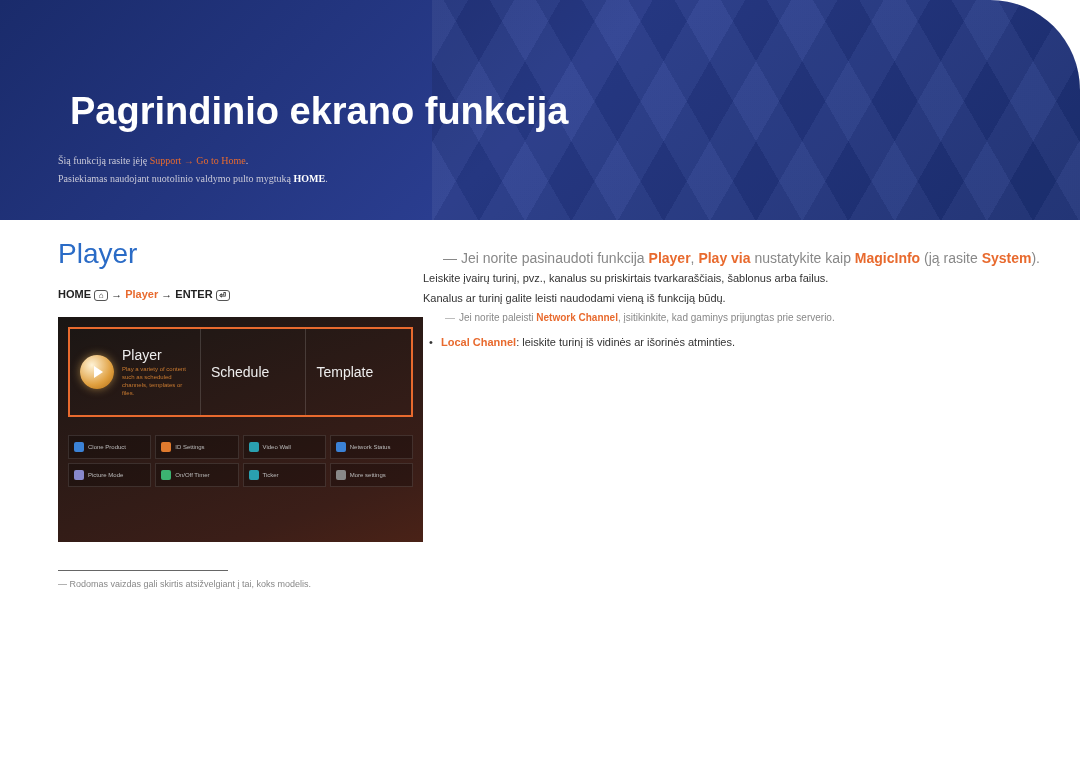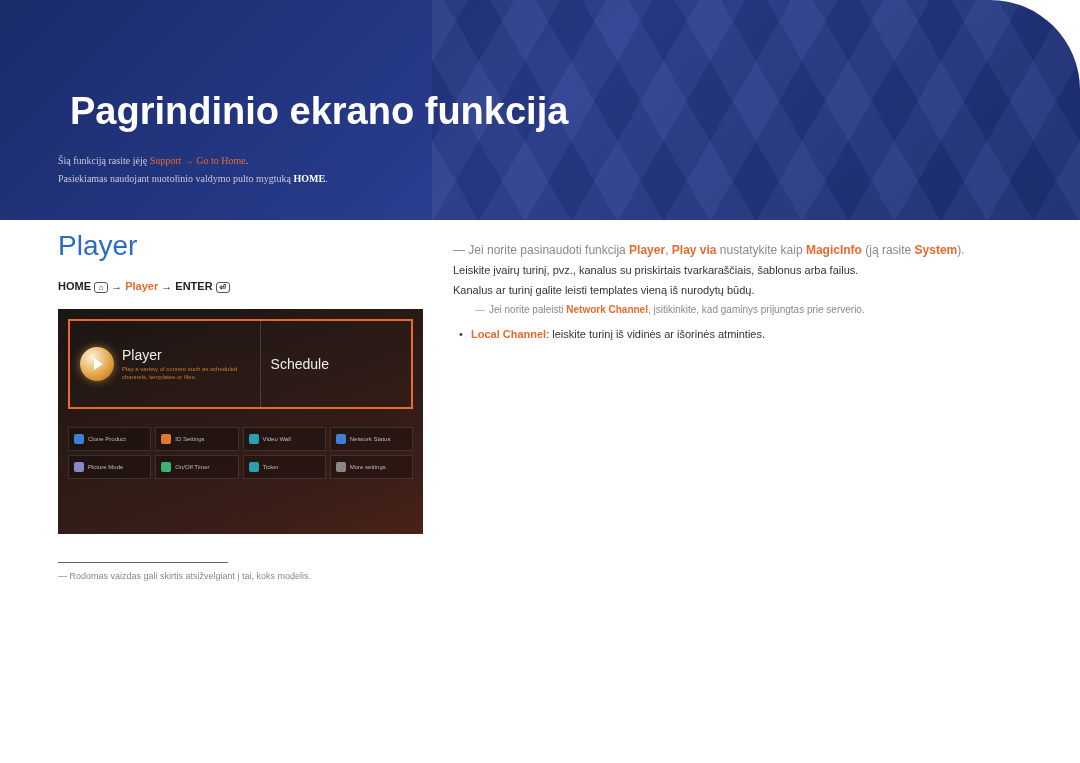--- a/index.html
+++ b/index.html
@@ -45,25 +45,24 @@
     color: #c9c9d8;
     font-size: 10px;
     line-height: 18px;
     font-family: Liberation Serif, serif;
   }
   .intro .hl { color: #e86a2e; }
   .intro .bold { color: #fff; font-weight: bold; }
 
   .content {
     position: absolute;
-    top: 230px;
+    top: 238px;
     left: 58px;
     right: 40px;
     display: flex;
-    gap: 30px;
   }
   .left-col { width: 365px; }
   .right-col { flex: 1; padding-top: 10px; }
 
   .section-title {
     color: #2a6bc6;
     font-size: 28px;
     font-weight: 400;
     margin-bottom: 18px;
   }
@@ -173,21 +172,22 @@
     color: #888;
   }
 
   .right-col p, .right-col li {
     font-size: 11px;
     color: #333;
     line-height: 20px;
   }
   .right-col .note-dash {
     color: #888;
-    font-size: 12px;
+    font-size: 14px;
+    text-align: right;
   }
   .right-col .hl { color: #e86a2e; font-weight: bold; }
   .right-col ul { list-style: none; margin-top: 4px; }
   .right-col ul > li { padding-left: 18px; position: relative; }
   .right-col ul > li::before {
     content: '•';
     position: absolute;
     left: 6px;
     color: #333;
   }
@@ -238,20 +238,23 @@
         <div class="tile player-tile">
           <div class="play-icon"></div>
           <div>
             <div class="tile-label">Player</div>
             <div class="tile-sub">Play a variety of content such as scheduled channels, templates or files.</div>
           </div>
         </div>
         <div class="tile">
           <div class="tile-label">Schedule</div>
         </div>
+        <div class="tile">
+          <div class="tile-label">Template</div>
+        </div>
       </div>
       <div class="shot-grid">
         <div class="mini">
             <span class="mi ic-blue"></span>
             <span>Clone Product</span>
           </div>
         <div class="mini">
             <span class="mi ic-orange"></span>
             <span>ID Settings</span>
           </div>
@@ -286,21 +289,21 @@
     <div class="footnote">
       ― <span>Rodomas vaizdas gali skirtis atsižvelgiant į tai, koks modelis.</span>
     </div>
   </div>
 
   <div class="right-col">
     <p class="note-dash">
       ― <span>Jei norite pasinaudoti funkcija </span><span class="hl">Player</span><span>, </span><span class="hl">Play via</span><span> nustatykite kaip </span><span class="hl">MagicInfo</span><span> (ją rasite </span><span class="hl">System</span><span>).</span>
     </p>
     <p>Leiskite įvairų turinį, pvz., kanalus su priskirtais tvarkaraščiais, šablonus arba failus.</p>
-    <p>Kanalus ar turinį galite leisti templates vieną iš nurodytų būdų.</p>
+    <p>Kanalus ar turinį galite leisti naudodami vieną iš funkciją būdų.</p>
     <p class="subnote">
       <span>Jei norite paleisti </span><span class="hl">Network Channel</span><span>, įsitikinkite, kad gaminys prijungtas prie serverio.</span>
     </p>
     <ul>
       <li>
         <span class="hl">Local Channel</span><span>: leiskite turinį iš vidinės ar išorinės atminties.</span>
       </li>
     </ul>
   </div>
 </div>

